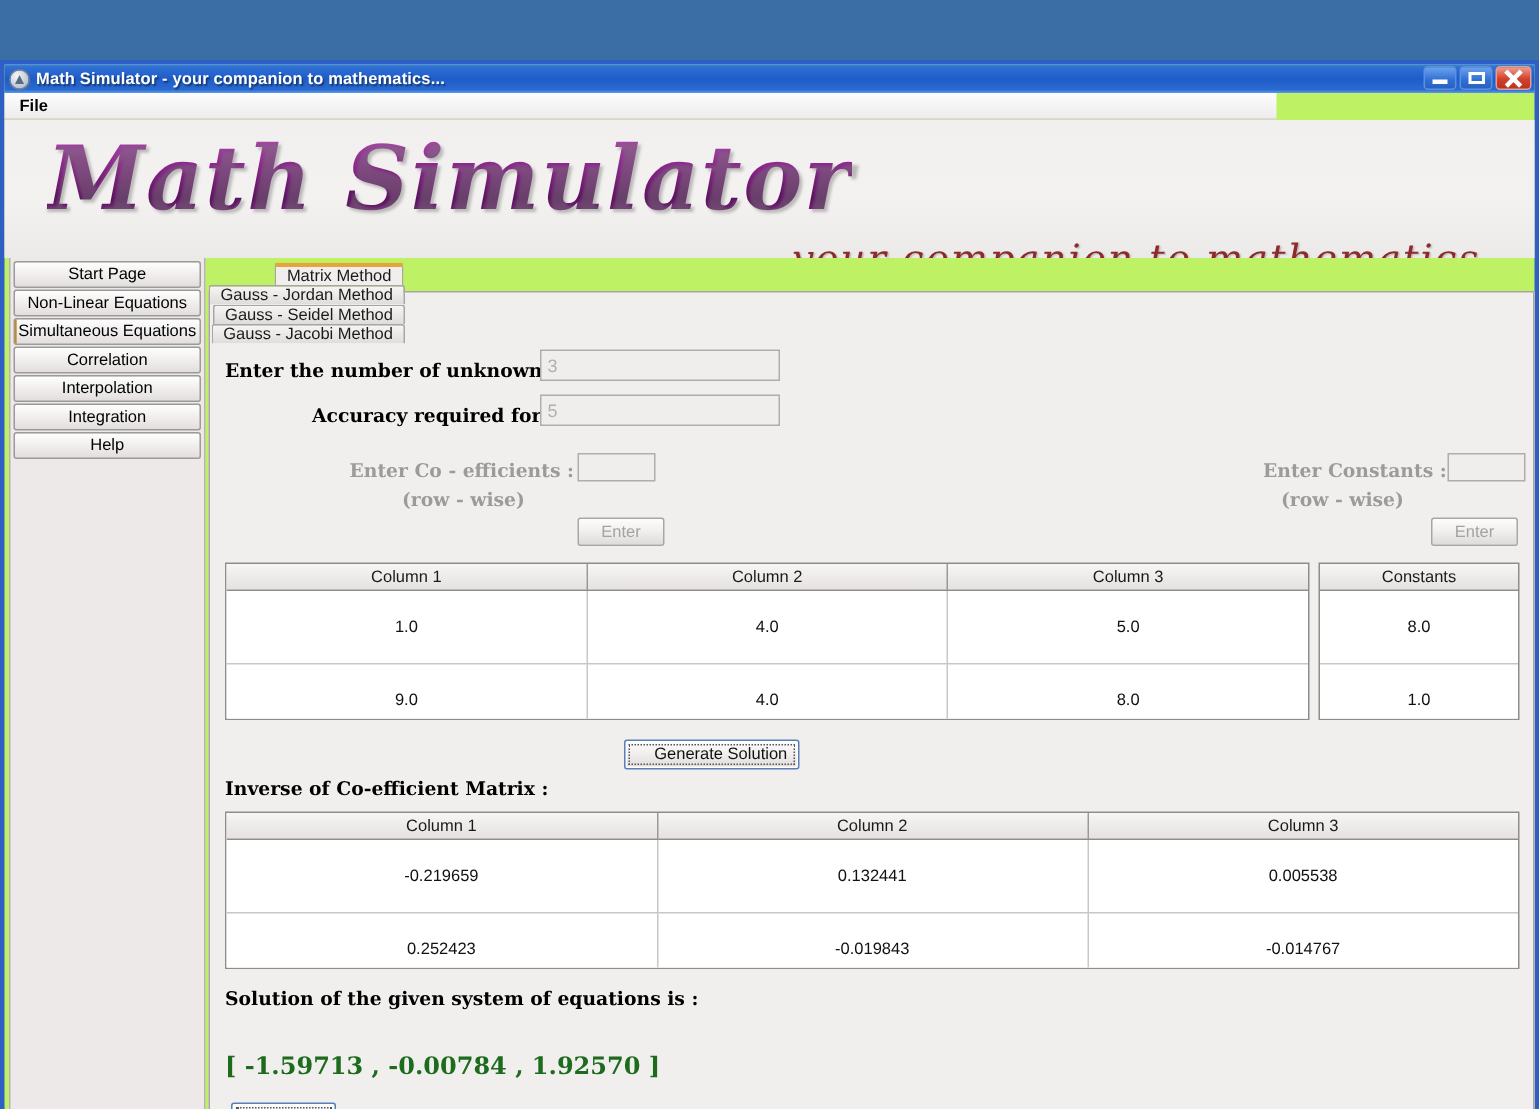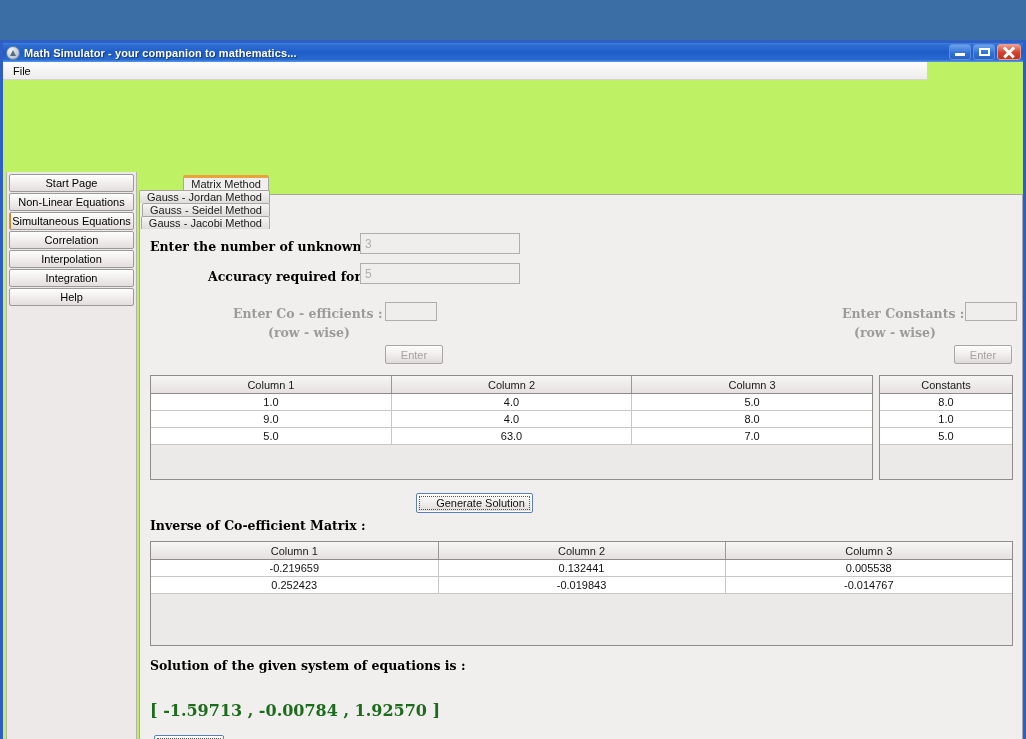--- a/index.html
+++ b/index.html
@@ -99,26 +99,27 @@
     width: 14px; height: 2.5px;
     background: #fff;
   }
   .winbtn.close::before { transform: rotate(45deg); }
   .winbtn.close::after  { transform: rotate(-45deg); }
 
   
   #menubar {
     position: absolute;
     left: 0; top: 19px;
-    width: 924px; height: 18px;
+    width: 848px; height: 18px;
     background: linear-gradient(to bottom, #fdfdfd, #eeecec);
     border-bottom: 1px solid #d6d3d1;
     box-sizing: border-box;
     display: flex;
     align-items: center;
+    font-weight: bold;
   }
   .menu-item {
     font-size: 11px;
     color: #000;
     padding: 1px 7px;
     margin-left: 3px;
   }
 
   
   #banner {
@@ -320,21 +321,21 @@
   }
   table.grid th:last-child { border-right: none; }
   table.grid td {
     height: 16px;
     font-size: 11px;
     color: #111;
     text-align: center;
     background: #fff;
     border-right: 1px solid #c9c7c5;
     border-bottom: 1px solid #c9c7c5;
-    padding: 0;
+    padding: 16px;
   }
   table.grid td:last-child { border-right: none; }
 
   .green-sol {
     font-family: "DejaVu Serif", serif;
     font-weight: bold;
     font-size: 16px;
     color: #1d6b1d;
     white-space: nowrap;
   }
@@ -351,20 +352,24 @@
       <div class="winbtn min"></div>
       <div class="winbtn max"></div>
       <div class="winbtn close"></div>
     </div>
   </div>
 
   <div id="menubar">
     <div class="menu-item">File</div>
   </div>
 
+  <div id="banner">
+    <div id="logo-main">Math Simulator</div>
+    <div id="logo-tag">- your companion to mathematics . . .</div>
+  </div>
 
   <div id="sidebar">
     <div class="side-btn">
       <span>Start Page</span>
     </div>
     <div class="side-btn">
       <span>Non-Linear Equations</span>
     </div>
     <div class="side-btn selected">
       <span>Simultaneous Equations</span>

